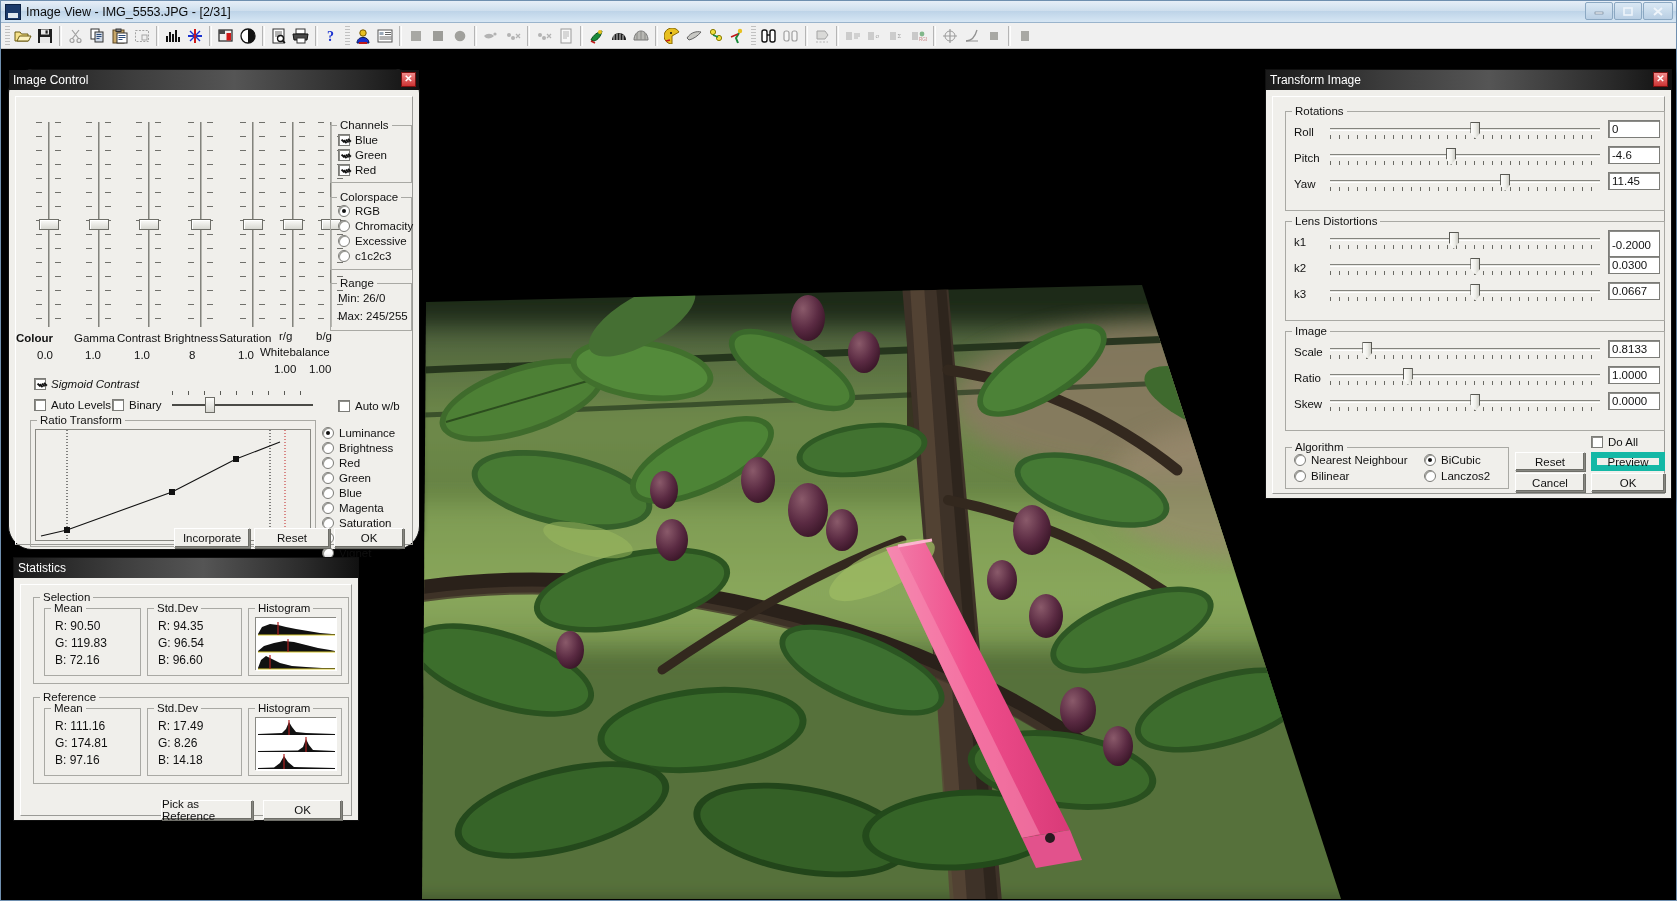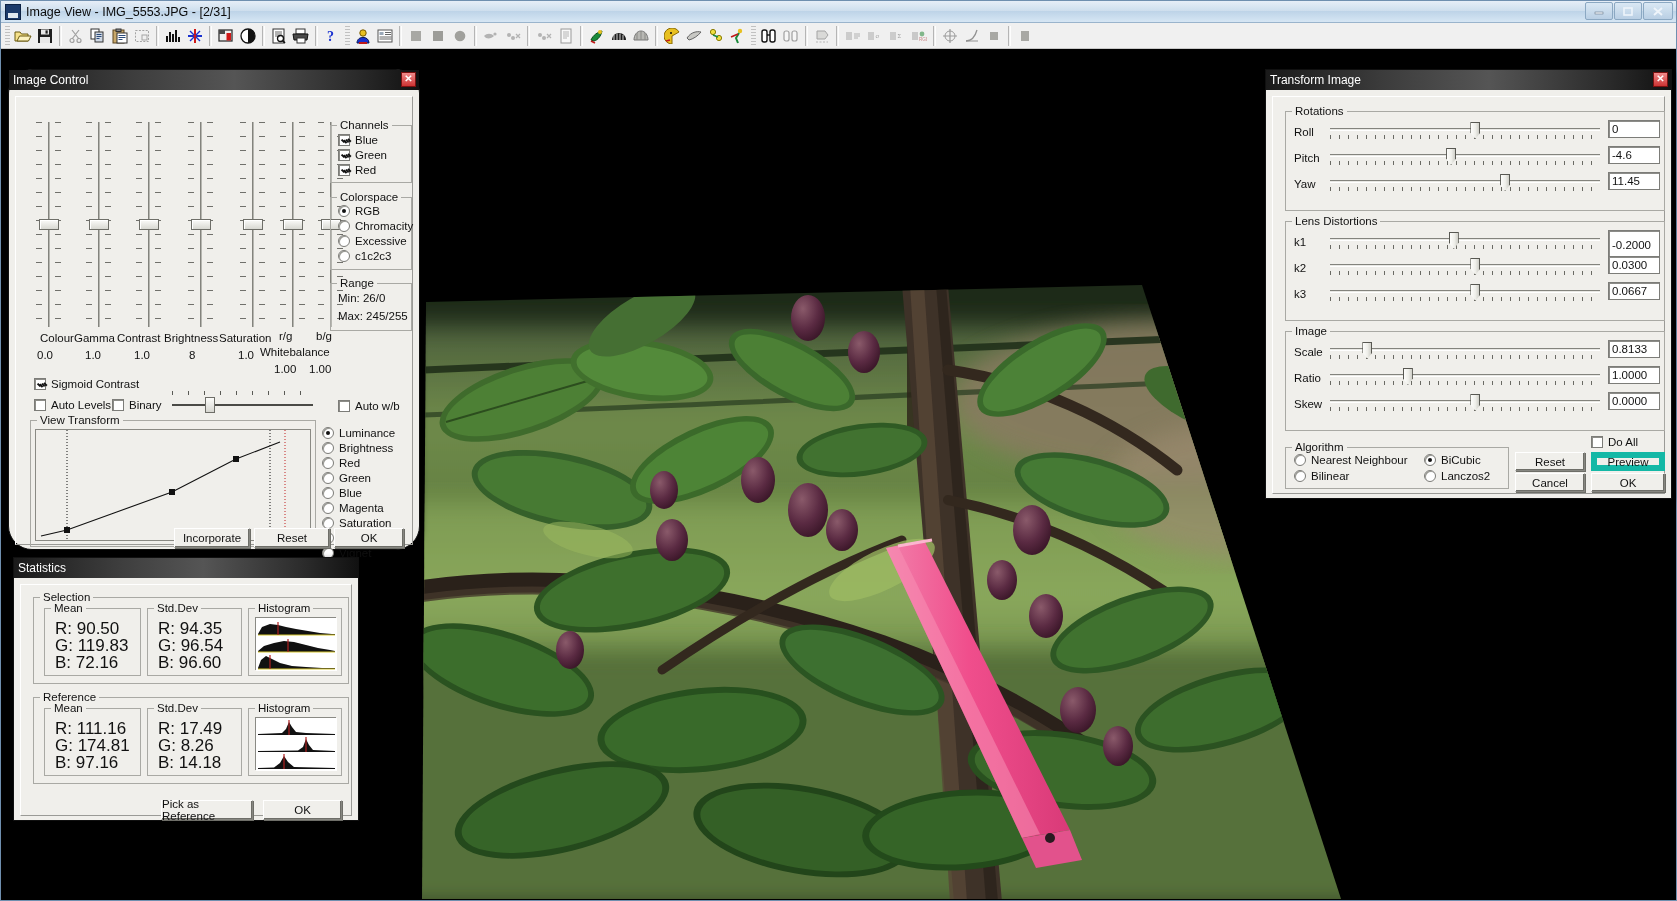--- a/index.html
+++ b/index.html
@@ -176,21 +176,21 @@
   .hsl2 .tk { position:absolute; left:0; right:0; top:-6px; height:4px;
               background-image: repeating-linear-gradient(to right, #5a5a55 0 1px, transparent 1px 16px); }
   .hsl2 .th { position:absolute; top:0; width:10px; height:16px;
               background: linear-gradient(to bottom,#fcfcfa,#d6d6d0);
               border:1px solid #6e6e68; }
 
   .curvebox { position: absolute; background: #f0efeb; border: 1px solid #8a8a84;
               box-shadow: inset 1px 1px 0 #9c9c96; overflow: hidden; }
   .histo { position: absolute; background: #fff; border: 1px solid #8a8a84; }
 
-  .statfield { position:absolute; font-size: 17px; color:#111; white-space:nowrap; }
+  .statfield { position:absolute; font-size: 12px; color:#111; white-space:nowrap; }
 </style>
 </head>
 <body>
 
 <div id="app">
   <div class="mainwin">
 
     <div class="titlebar">
       <div class="appicon"></div>
       <div class="ttl">Image View - IMG_5553.JPG - [2/31]</div>
@@ -685,21 +685,21 @@
             <div class="ticksR"></div>
             <div class="thumb" style="top:97px;"></div>
           </div>
           <div class="vslider" style="left:300px; top:25px; height:205px;">
             <div class="ticksL"></div>
             <div class="track"></div>
             <div class="ticksR"></div>
             <div class="thumb" style="top:97px;"></div>
           </div>
 
-          <div class="lbl" style="left:24px;  top:235px;">Colour</div>
+          <div class="lbl" style="left:0;  top:235px;font-weight:bold;">Colour</div>
           <div class="lbl" style="left:58px;  top:235px;">Gamma</div>
           <div class="lbl" style="left:101px; top:235px;">Contrast</div>
           <div class="lbl" style="left:148px; top:235px;">Brightness</div>
           <div class="lbl" style="left:203px; top:235px;">Saturation</div>
           <div class="lbl" style="left:263px; top:233px;">r/g</div>
           <div class="lbl" style="left:300px; top:233px;">b/g</div>
           <div class="lbl" style="left:244px; top:249px;">Whitebalance</div>
 
           <div class="lbl" style="left:21px;  top:252px;">0.0</div>
           <div class="lbl" style="left:69px;  top:252px;">1.0</div>
@@ -744,21 +744,21 @@
               <span>c1c2c3</span>
             </div>
           </div>
 
           <div class="grp" style="left:314px; top:186px; width:82px; height:48px;padding-left:32px;">
             <div class="lg">Range</div>
             <div class="lbl" style="left:7px; top:8px;">Min: 26/0</div>
             <div class="lbl" style="left:7px; top:26px;">Max: 245/255</div>
           </div>
 
-          <div class="chk on" style="left:18px; top:281px;">
+          <div class="chk on" style="left:18px; top:281px;font-style:italic;">
             <span class="box"></span>
             <span>Sigmoid Contrast</span>
           </div>
           <div class="chk" style="left:18px; top:302px;">
             <span class="box"></span>
             <span>Auto Levels</span>
           </div>
           <div class="chk" style="left:96px; top:302px;">
             <span class="box"></span>
             <span>Binary</span>
@@ -767,21 +767,21 @@
             <div class="tk"></div>
             <div class="trk"></div>
             <div class="th" style="left:33px;"></div>
           </div>
           <div class="chk" style="left:322px; top:303px;">
             <span class="box"></span>
             <span>Auto w/b</span>
           </div>
 
           <div class="grp" style="left:14px; top:323px; width:286px; height:127px;">
-            <div class="lg">View Transform</div>
+            <div class="lg">Ratio Transform</div>
             <div class="curvebox" style="left:4px; top:8px; width:276px; height:112px;">
               <svg width="276" height="112" viewBox="0 0 276 112">
                 <rect x="0" y="0" width="276" height="112" fill="#f0efeb"></rect>
                 <line x1="31" y1="0" x2="31" y2="112" stroke="#111" stroke-width="1" stroke-dasharray="1 2"></line>
                 <line x1="234" y1="0" x2="234" y2="112" stroke="#111" stroke-width="1" stroke-dasharray="1 2"></line>
                 <line x1="249" y1="0" x2="249" y2="112" stroke="#c02020" stroke-width="1" stroke-dasharray="1 2"></line>
                 <polyline points="5,106 31,100 78,83 136,62 200,29 244,12" fill="none" stroke="#111" stroke-width="1.1"></polyline>
                 <rect x="28" y="97" width="6" height="6" fill="#111"></rect>
                 <rect x="133" y="59" width="6" height="6" fill="#111"></rect>
                 <rect x="197" y="26" width="6" height="6" fill="#111"></rect>

